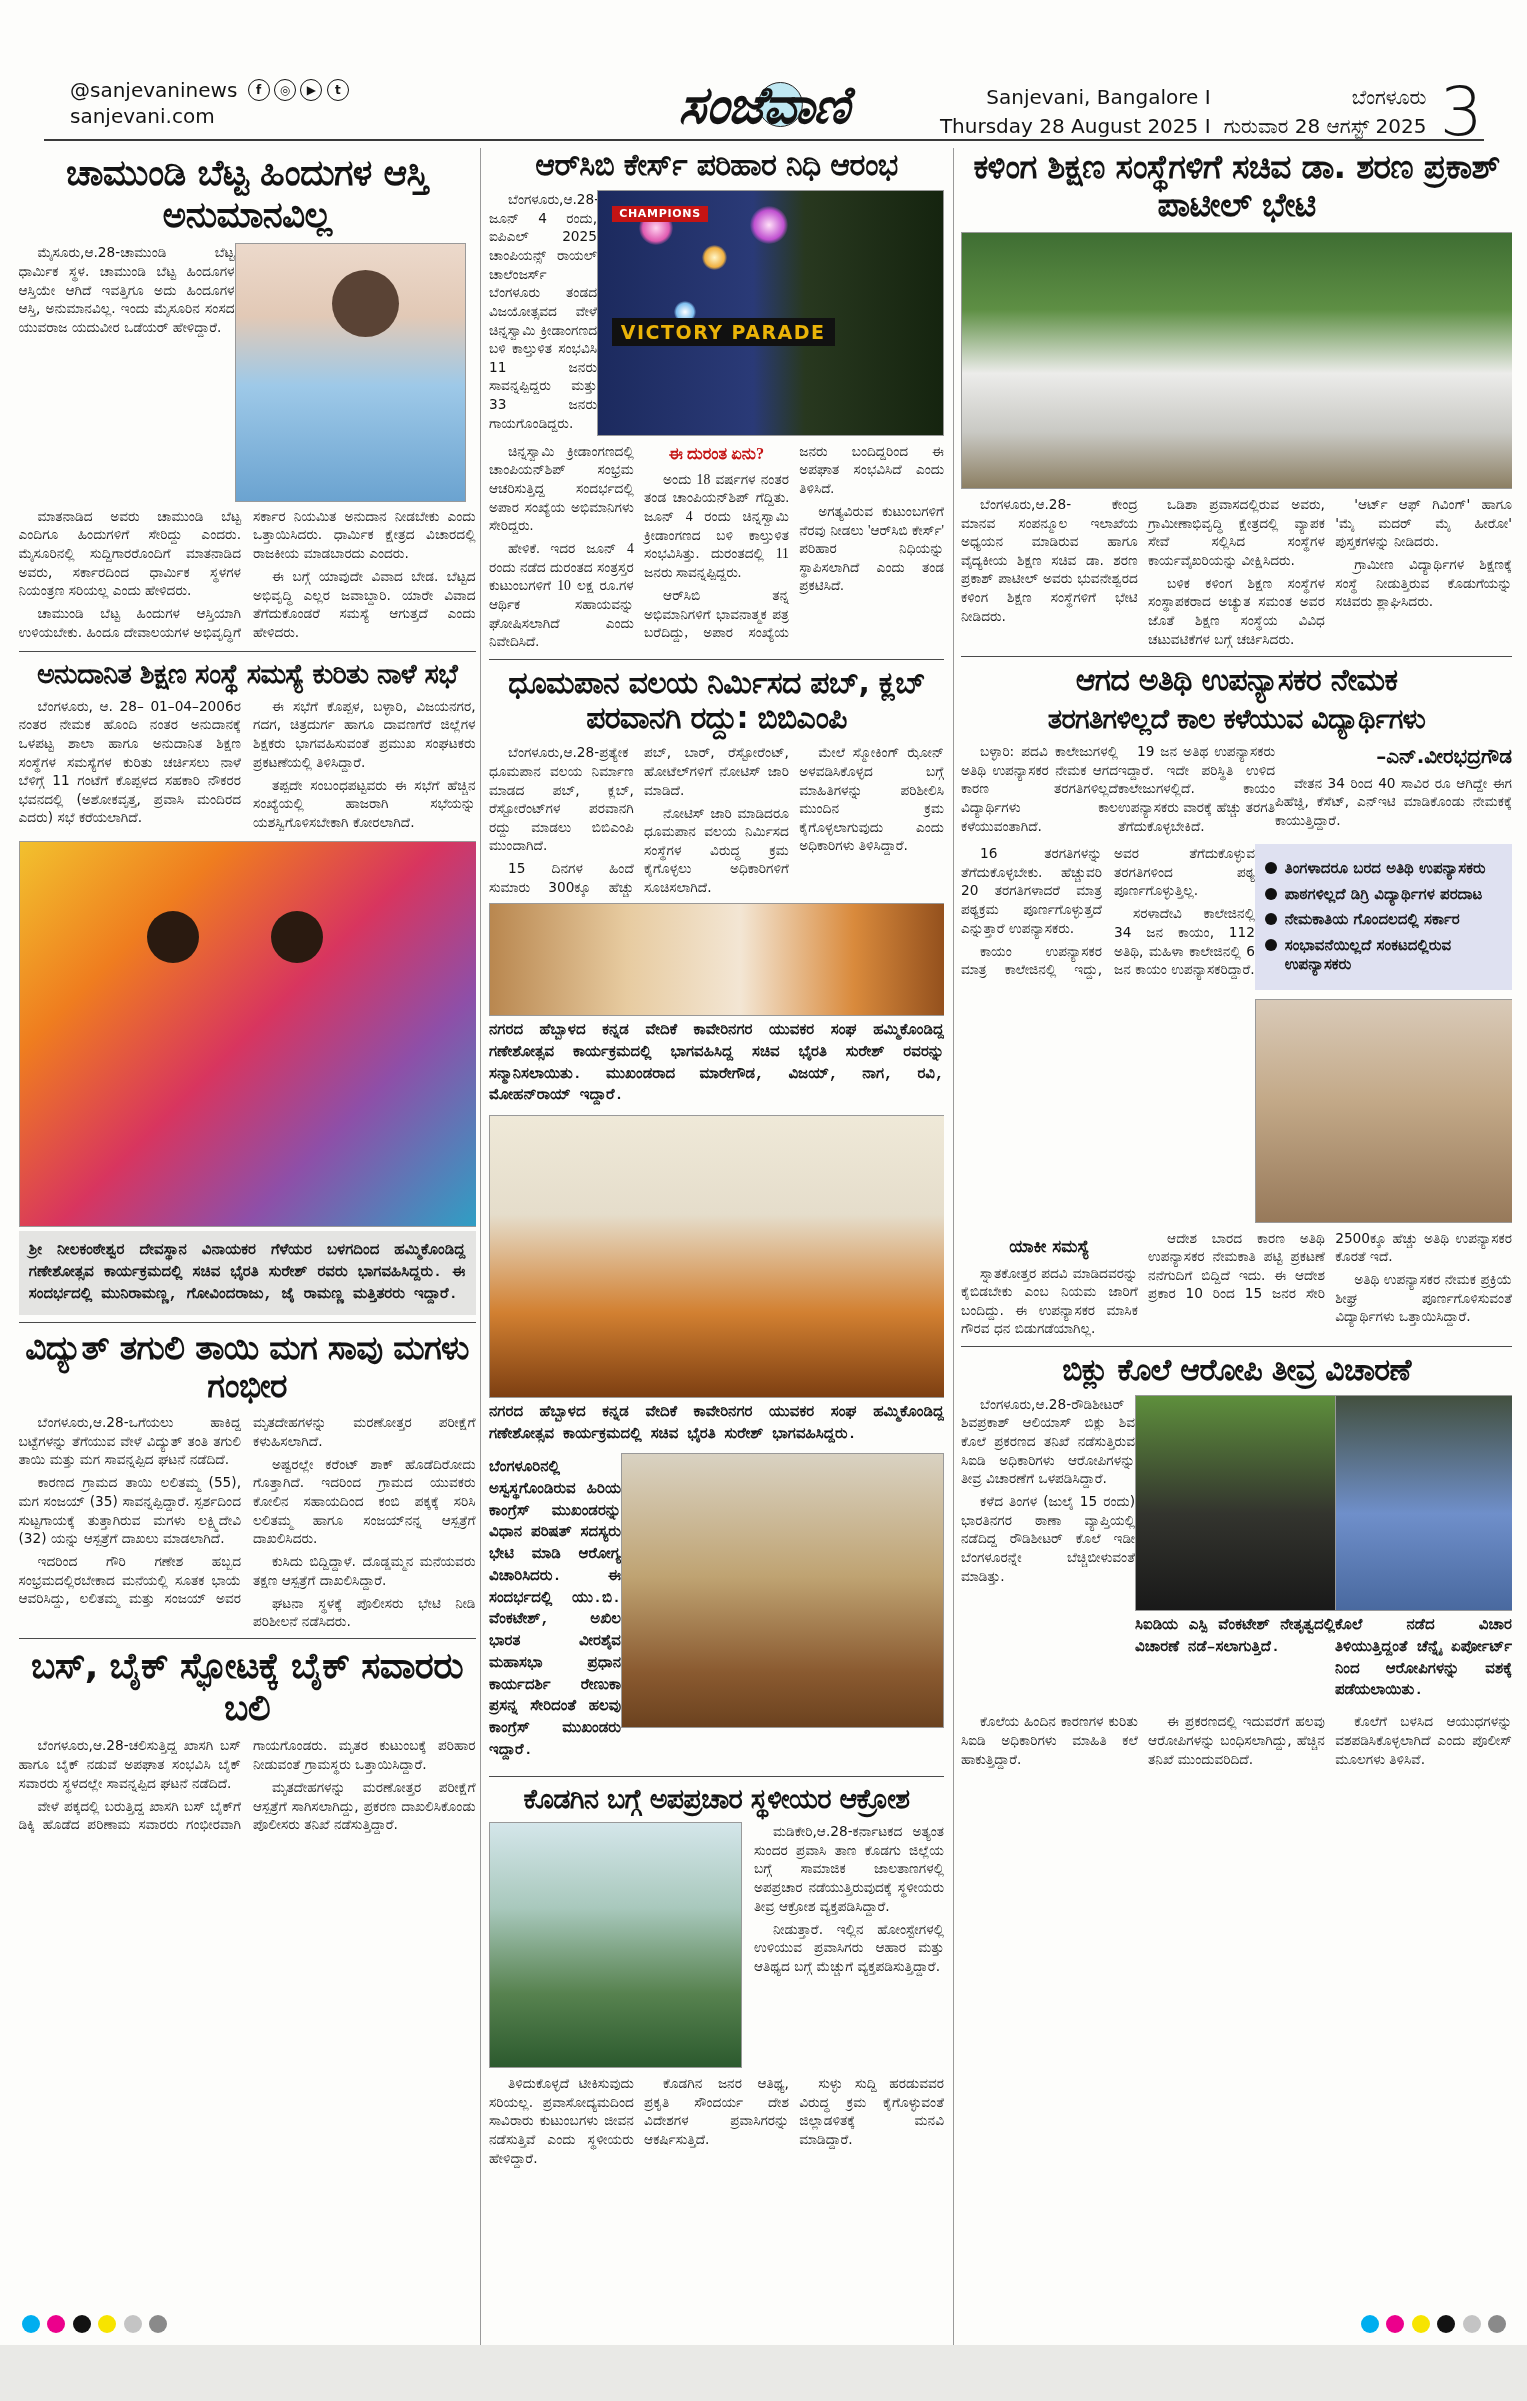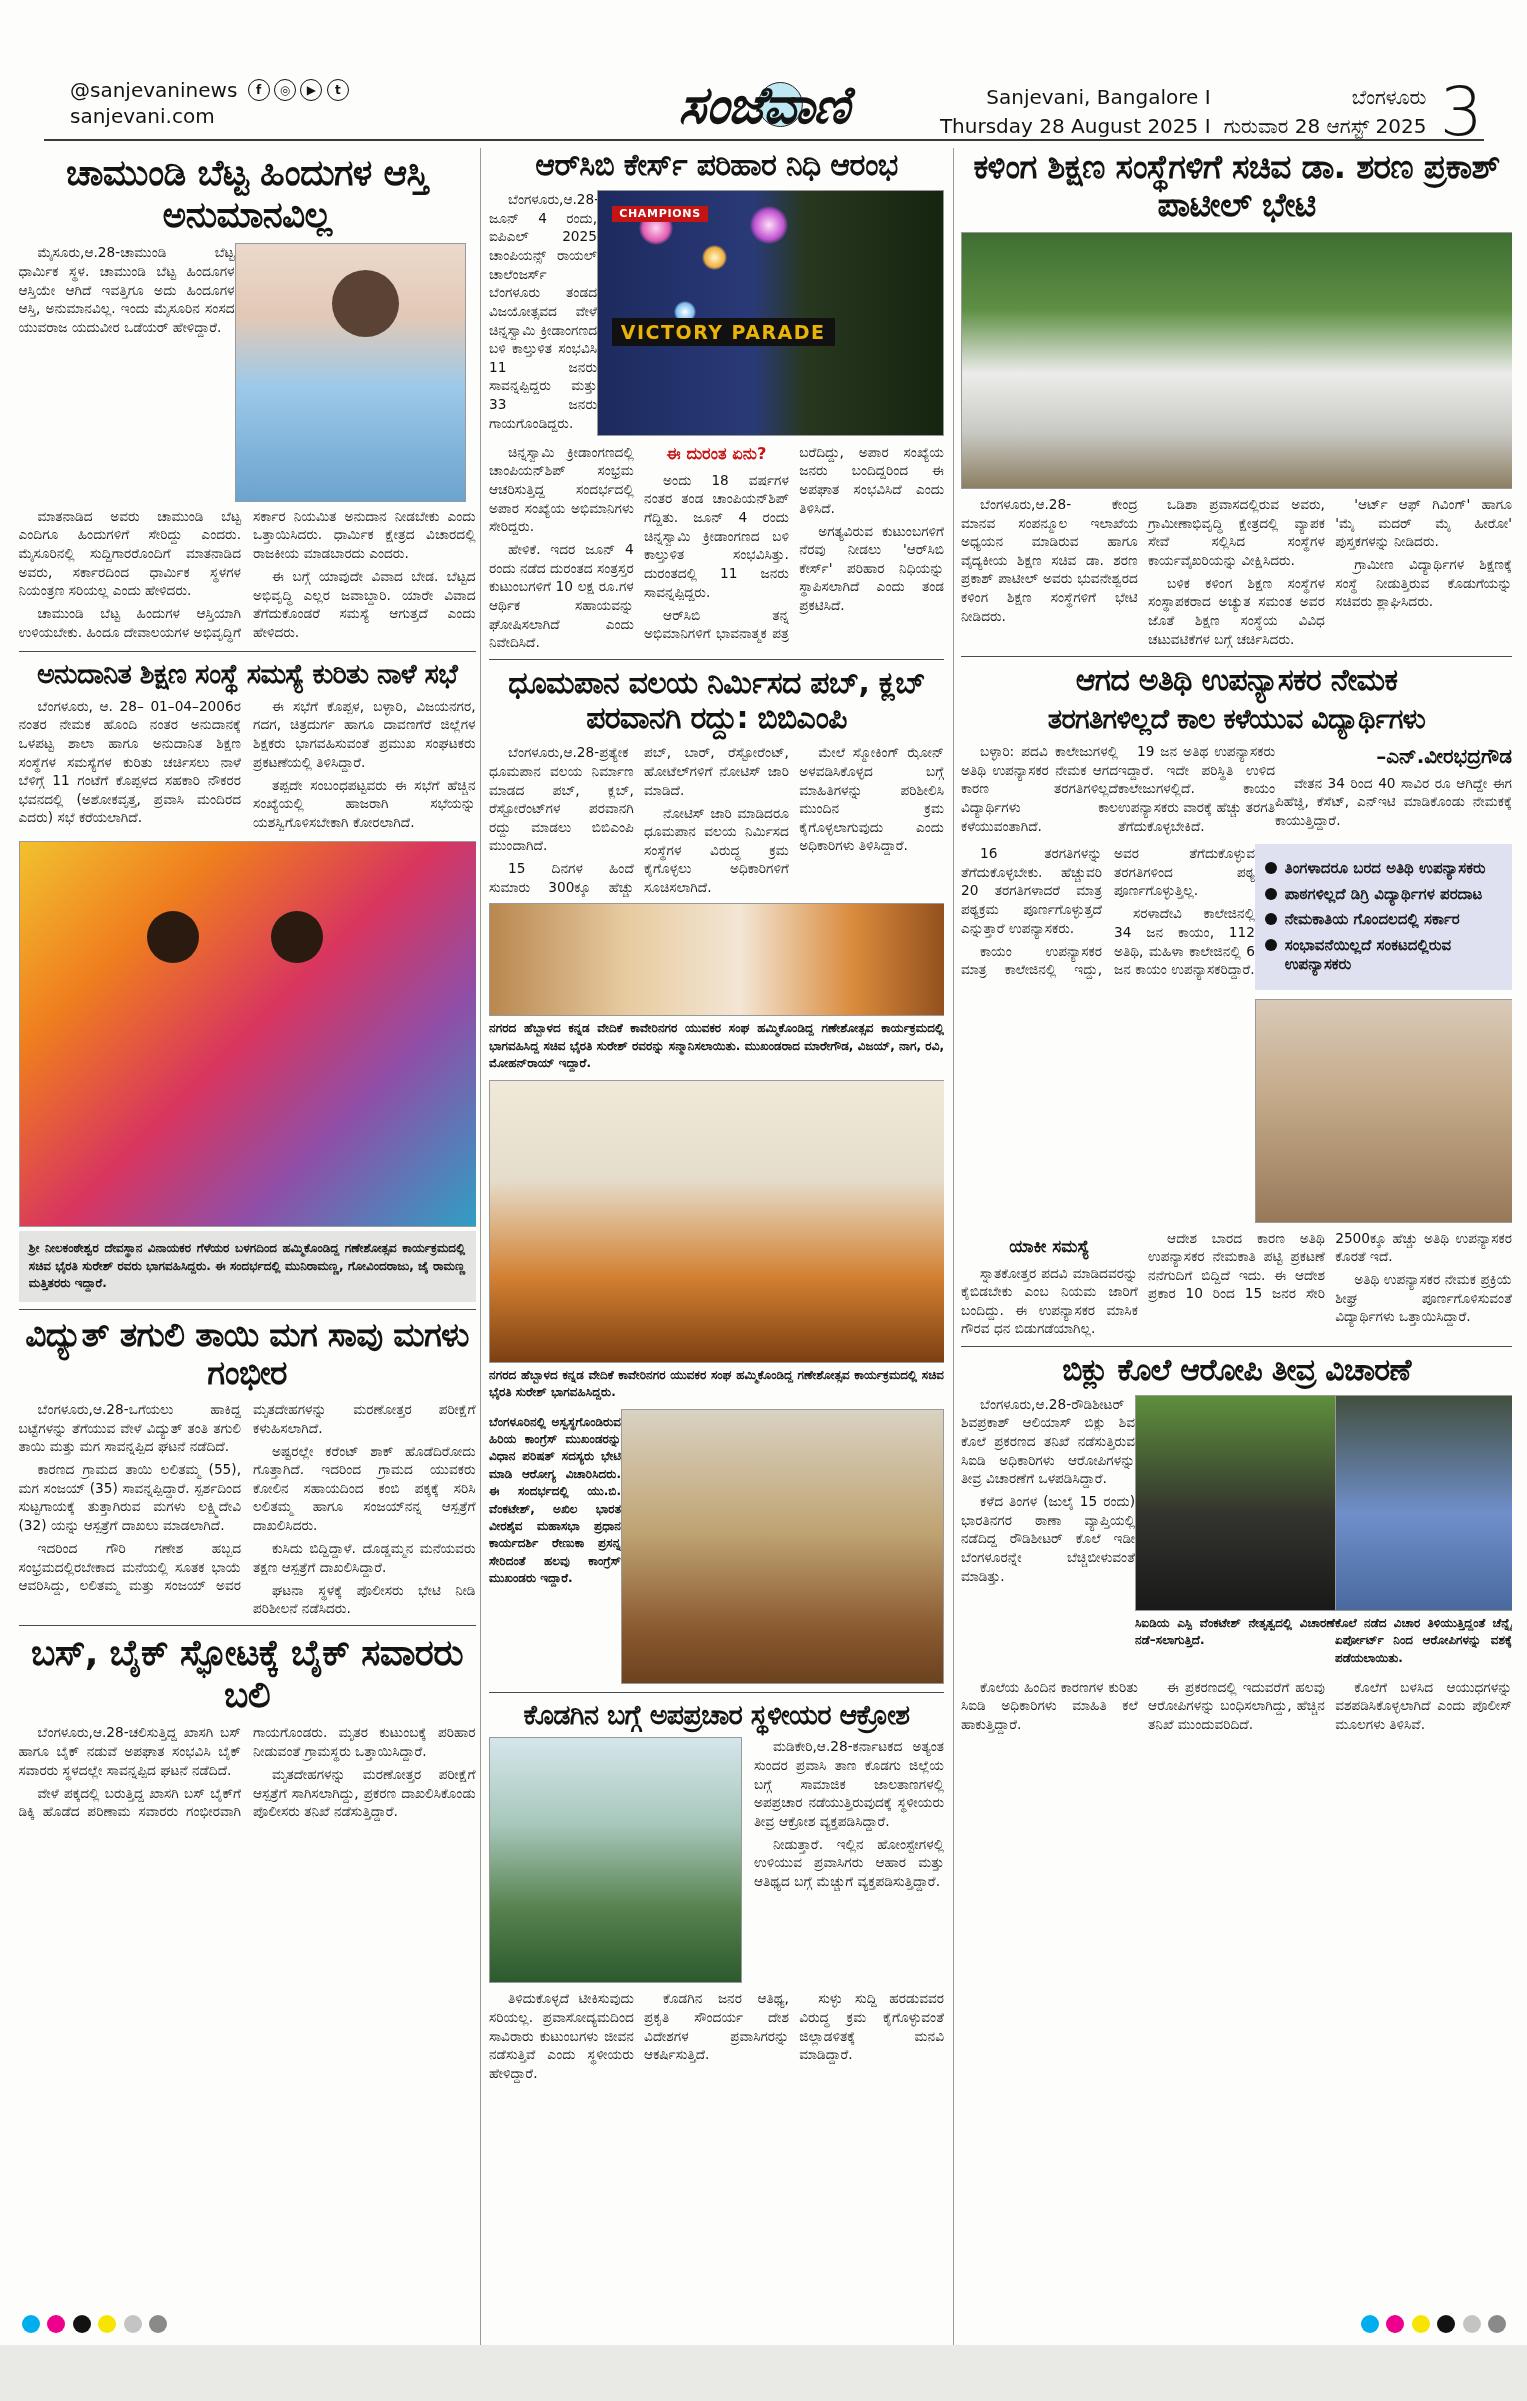--- a/index.html
+++ b/index.html
@@ -32,21 +32,21 @@
   
   article{display:block;}
   .sep{border-top:1.5px solid #4a4a4a;margin:7.4px 0 6px;}
   h1,h2,h3{margin:4.4px 0 7.4px;text-align:center;font-weight:800;line-height:1.16;letter-spacing:-0.7px;}
   .h-xl{font-size:36px;} .h-lg{font-size:33px;} .h-md{font-size:30px;} .h-sm{font-size:27px;}
   p{margin:0 0 4.4px;font-size:13.7px;line-height:1.36;text-align:justify;text-indent:19px;}
   .cols2{column-count:2;column-gap:12px;}
   .cols3{column-count:3;column-gap:10.3px;}
   .row{display:flex;}
   .photo{background:#ccc;border:0.7px solid #999;position:relative;overflow:hidden;flex:none;}
-  .caption{font-weight:700;font-size:12px;line-height:1.45;text-align:justify;margin:4.4px 0 7.4px;}
+  .caption{font-weight:700;font-size:15px;line-height:1.45;text-align:justify;margin:4.4px 0 7.4px;font-family:Liberation Mono, monospace;}
   .caption-box{background:#e4e4e2;padding:9px 10.3px;}
   .red-sub{color:#c41414;font-weight:800;text-align:center;font-size:16.3px;margin:6px 0;text-indent:0;}
   .blk-sub{font-weight:800;text-align:center;font-size:17px;margin:6px 0;text-indent:0;}
   .byline{font-weight:800;font-size:20px;text-align:right;margin:1.5px 0 6px;text-indent:0;}
   
   .bullets{background:#dfe1f1;padding:9px 10.3px;margin-bottom:9px;}
   .bullets div{display:flex;gap:7.4px;font-weight:700;font-size:15px;line-height:1.3;margin:6px 0;align-items:flex-start;}
   .bullets .dot{width:12px;height:12px;border-radius:50%;background:#111;flex:none;margin-top:3px;}
   
   .ph-podium{background:linear-gradient(180deg,#ecd9cb 0%,#e2c9b6 28%,#9ec9e8 55%,#6ba3d0 100%);}
@@ -184,21 +184,21 @@
         </div>
         <div class="photo ph-parade" style="flex:1;height:244px;">
           <span class="fw" style="left:12%;top:8%;width:34px;height:34px;background:radial-gradient(circle,#ffd2f0 0%,#e05ab0 55%,transparent 72%);"></span>
           <span class="fw" style="left:30%;top:22%;width:25px;height:25px;background:radial-gradient(circle,#fff6c8 0%,#f0b040 55%,transparent 72%);"></span>
           <span class="fw" style="left:44%;top:6%;width:38px;height:38px;background:radial-gradient(circle,#ffe0f8 0%,#c050d0 55%,transparent 72%);"></span>
           <span class="fw" style="left:22%;top:45%;width:22px;height:22px;background:radial-gradient(circle,#ffffff 0%,#80c0f0 55%,transparent 72%);"></span>
           <span class="parade-banner">CHAMPIONS</span>
           <span class="parade-title">VICTORY PARADE</span>
         </div>
       </div>
-      <div class="cols3" style="margin-top:6px;">
+      <div class="cols3" style="margin-top:6px;font-family:Liberation Serif, serif;">
         <p>ಚಿನ್ನಸ್ವಾಮಿ ಕ್ರೀಡಾಂಗಣದಲ್ಲಿ ಚಾಂಪಿಯನ್‌ಶಿಪ್ ಸಂಭ್ರಮ ಆಚರಿಸುತ್ತಿದ್ದ ಸಂದರ್ಭದಲ್ಲಿ ಅಪಾರ ಸಂಖ್ಯೆಯ ಅಭಿಮಾನಿಗಳು ಸೇರಿದ್ದರು.</p>
         <p>ಹೇಳಿಕೆ. ಇದರ ಜೂನ್ 4 ರಂದು ನಡೆದ ದುರಂತದ ಸಂತ್ರಸ್ತರ ಕುಟುಂಬಗಳಿಗೆ 10 ಲಕ್ಷ ರೂ.ಗಳ ಆರ್ಥಿಕ ಸಹಾಯವನ್ನು ಘೋಷಿಸಲಾಗಿದೆ ಎಂದು ನಿವೇದಿಸಿದೆ.</p>
         <p class="red-sub">ಈ ದುರಂತ ಏನು?</p>
         <p>ಅಂದು 18 ವರ್ಷಗಳ ನಂತರ ತಂಡ ಚಾಂಪಿಯನ್‌ಶಿಪ್ ಗೆದ್ದಿತು. ಜೂನ್ 4 ರಂದು ಚಿನ್ನಸ್ವಾಮಿ ಕ್ರೀಡಾಂಗಣದ ಬಳಿ ಕಾಲ್ತುಳಿತ ಸಂಭವಿಸಿತ್ತು. ದುರಂತದಲ್ಲಿ 11 ಜನರು ಸಾವನ್ನಪ್ಪಿದ್ದರು.</p>
         <p>ಆರ್‌ಸಿಬಿ ತನ್ನ ಅಭಿಮಾನಿಗಳಿಗೆ ಭಾವನಾತ್ಮಕ ಪತ್ರ ಬರೆದಿದ್ದು, ಅಪಾರ ಸಂಖ್ಯೆಯ ಜನರು ಬಂದಿದ್ದರಿಂದ ಈ ಅಪಘಾತ ಸಂಭವಿಸಿದೆ ಎಂದು ತಿಳಿಸಿದೆ.</p>
         <p>ಅಗತ್ಯವಿರುವ ಕುಟುಂಬಗಳಿಗೆ ನೆರವು ನೀಡಲು 'ಆರ್‌ಸಿಬಿ ಕೇರ್ಸ್' ಪರಿಹಾರ ನಿಧಿಯನ್ನು ಸ್ಥಾಪಿಸಲಾಗಿದೆ ಎಂದು ತಂಡ ಪ್ರಕಟಿಸಿದೆ.</p>
       </div>
     </article>
 
     <div class="sep"></div>

